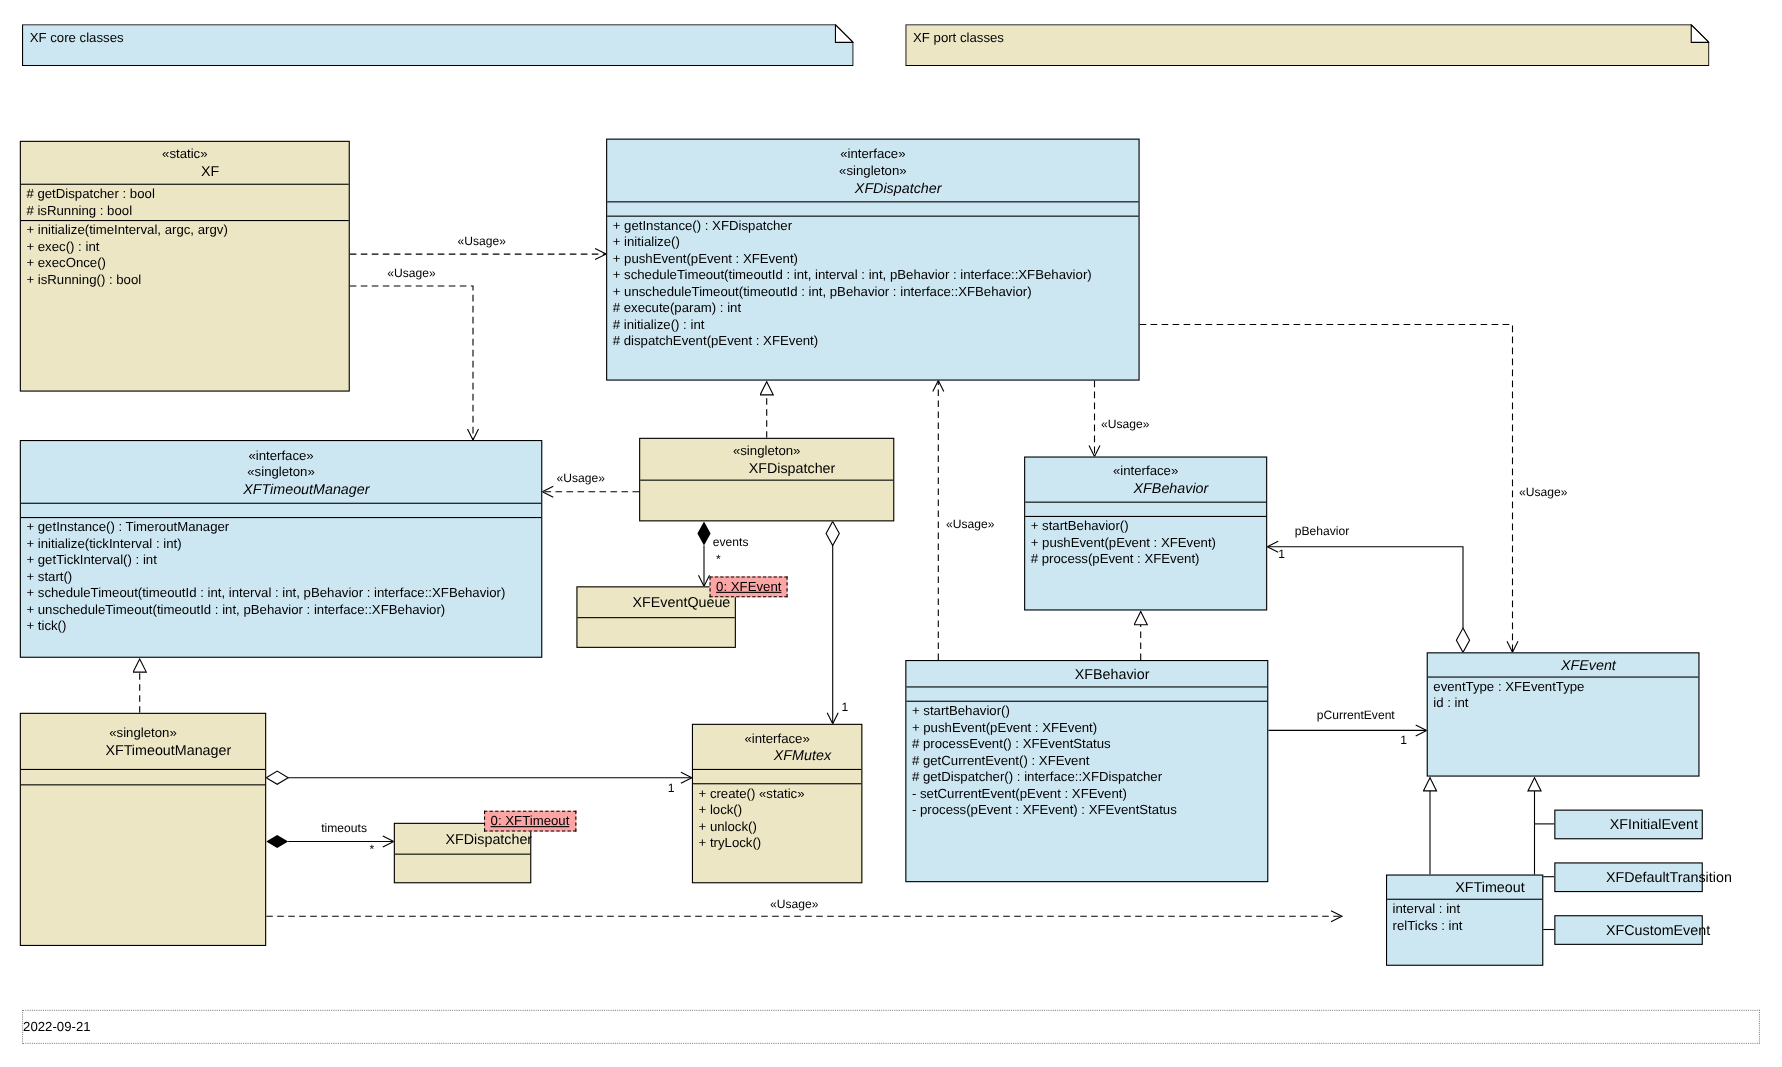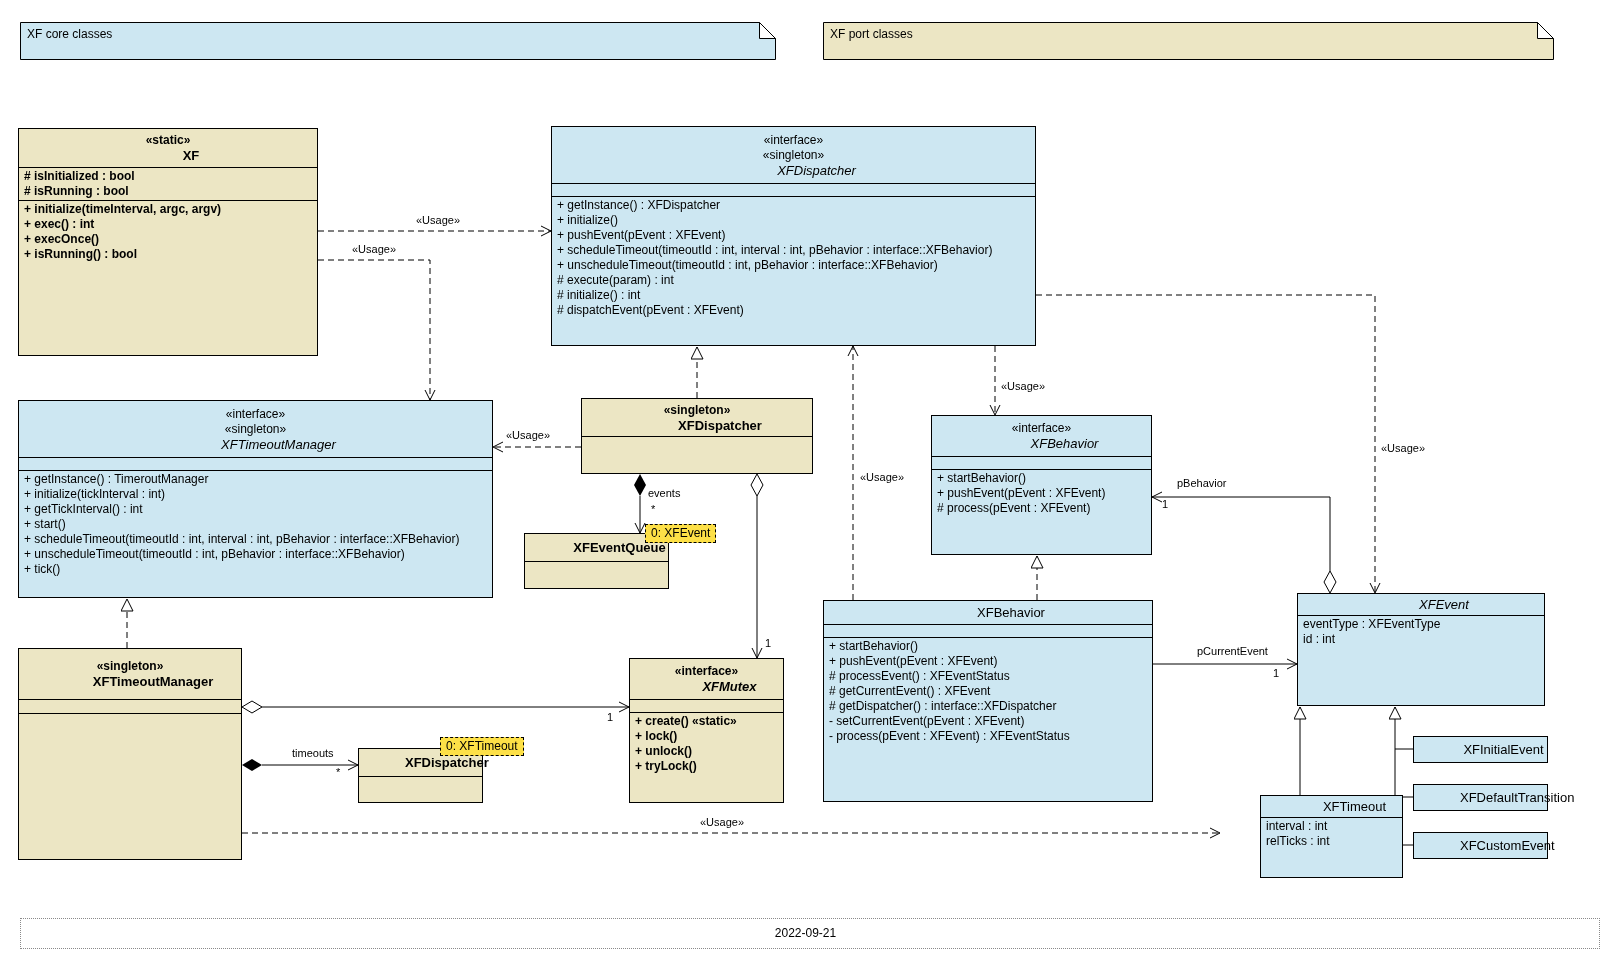--- a/index.html
+++ b/index.html
@@ -4,39 +4,39 @@
 <style>
   html,body{margin:0;padding:0;background:#fff;}
   body{width:1620px;height:970px;position:relative;overflow:hidden;
        font-family:"Liberation Sans",sans-serif;color:#000;}
   .canvas{position:absolute;left:0;top:0;width:1620px;height:970px;}
   svg.edges{position:absolute;left:0;top:0;width:1620px;height:970px;}
 
   .uml-class{position:absolute;box-sizing:border-box;border:1px solid #000;
     display:flex;flex-direction:column;font-size:12px;line-height:15px;}
   .fill-blue{background:#cde7f2;}
-  .fill-beige{background:#ece6c4;font-weight:bold;}
+  .fill-beige{background:#ece6c4;}
   .uml-head{flex:0 0 auto;display:flex;flex-direction:column;justify-content:center;
     text-align:center;box-sizing:border-box;}
   .cname{font-size:13px;padding-left:46px;}
   .it{font-style:italic;}
   .uml-comp{border-top:1px solid #000;padding:1px 5px;box-sizing:border-box;overflow:hidden;}
   .grow{flex:1 1 auto;}
   .member{white-space:nowrap;}
 
   .note{position:absolute;}
   .note-text{position:absolute;left:7px;top:5px;font-size:12px;white-space:nowrap;}
 
   .obj-note{position:absolute;box-sizing:border-box;border:1px dashed #000;
-    background:#fde047;font-size:12px;line-height:16px;padding:0 5px;white-space:nowrap;}
+    background:#fca5a5;font-size:12px;line-height:16px;padding:0 5px;white-space:nowrap;text-decoration:underline;}
 
   .elabel{position:absolute;font-size:11px;white-space:nowrap;}
 
   .datebox{position:absolute;box-sizing:border-box;border:1px dotted #8a8a8a;
-    text-align:center;font-size:12px;padding:7px 9px 0 0;}
+    text-align:left;font-size:12px;padding:7px 9px 0 0;}
 </style>
 </head>
 <body>
 
 <div class="canvas">
 
   <svg class="edges" xmlns="http://www.w3.org/2000/svg">
     <defs>
       <marker id="openArrow" markerUnits="userSpaceOnUse" markerWidth="13" markerHeight="13" refX="11" refY="6" orient="auto">
         <path d="M1,1 L11,6 L1,11" fill="none" stroke="#000" stroke-width="1"></path>
@@ -97,21 +97,21 @@
     </svg>
     <span class="note-text">XF port classes</span>
   </div>
 
   <div class="uml-class fill-beige" style="left:18px;top:128px;width:300px;height:228px">
     <div class="uml-head" style="height:38px">
       <div>«static»</div>
       <div class="cname">XF</div>
     </div>
     <div class="uml-comp">
-      <div class="member"># isInitialized : bool</div>
+      <div class="member"># getDispatcher : bool</div>
       <div class="member"># isRunning : bool</div>
     </div>
     <div class="uml-comp grow">
       <div class="member">+ initialize(timeInterval, argc, argv)</div>
       <div class="member">+ exec() : int</div>
       <div class="member">+ execOnce()</div>
       <div class="member">+ isRunning() : bool</div>
     </div>
   </div>
 

